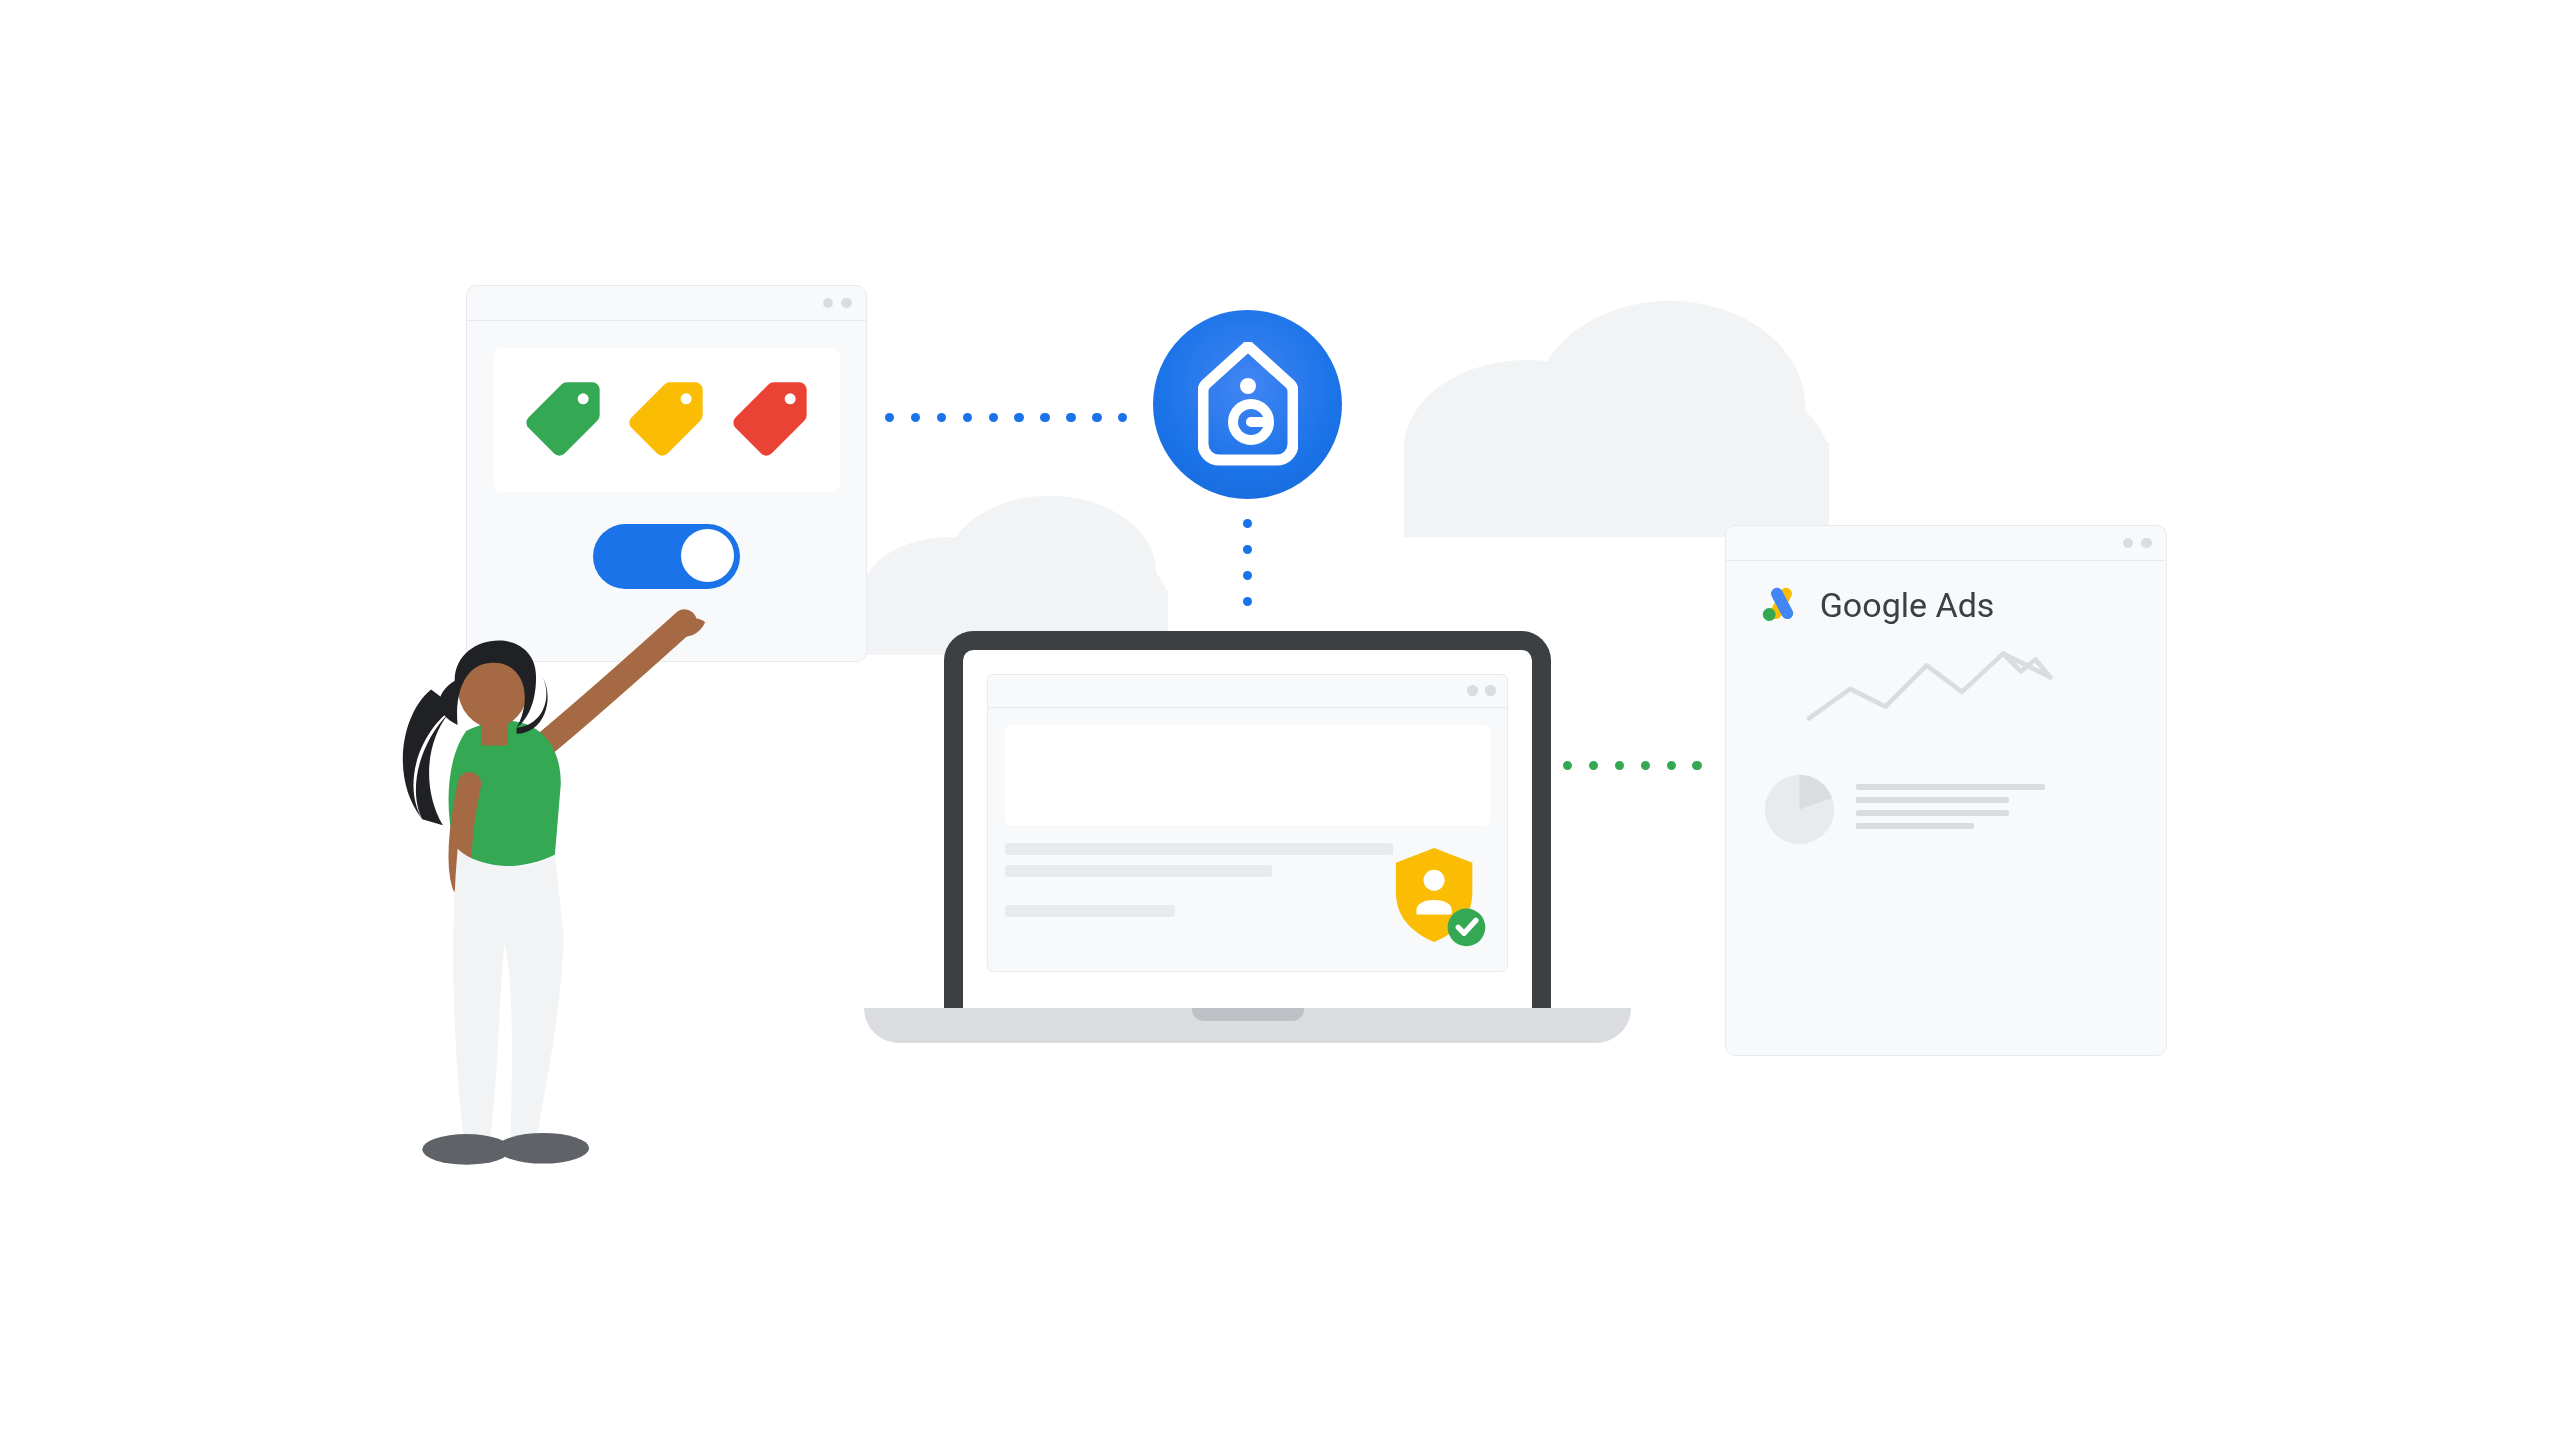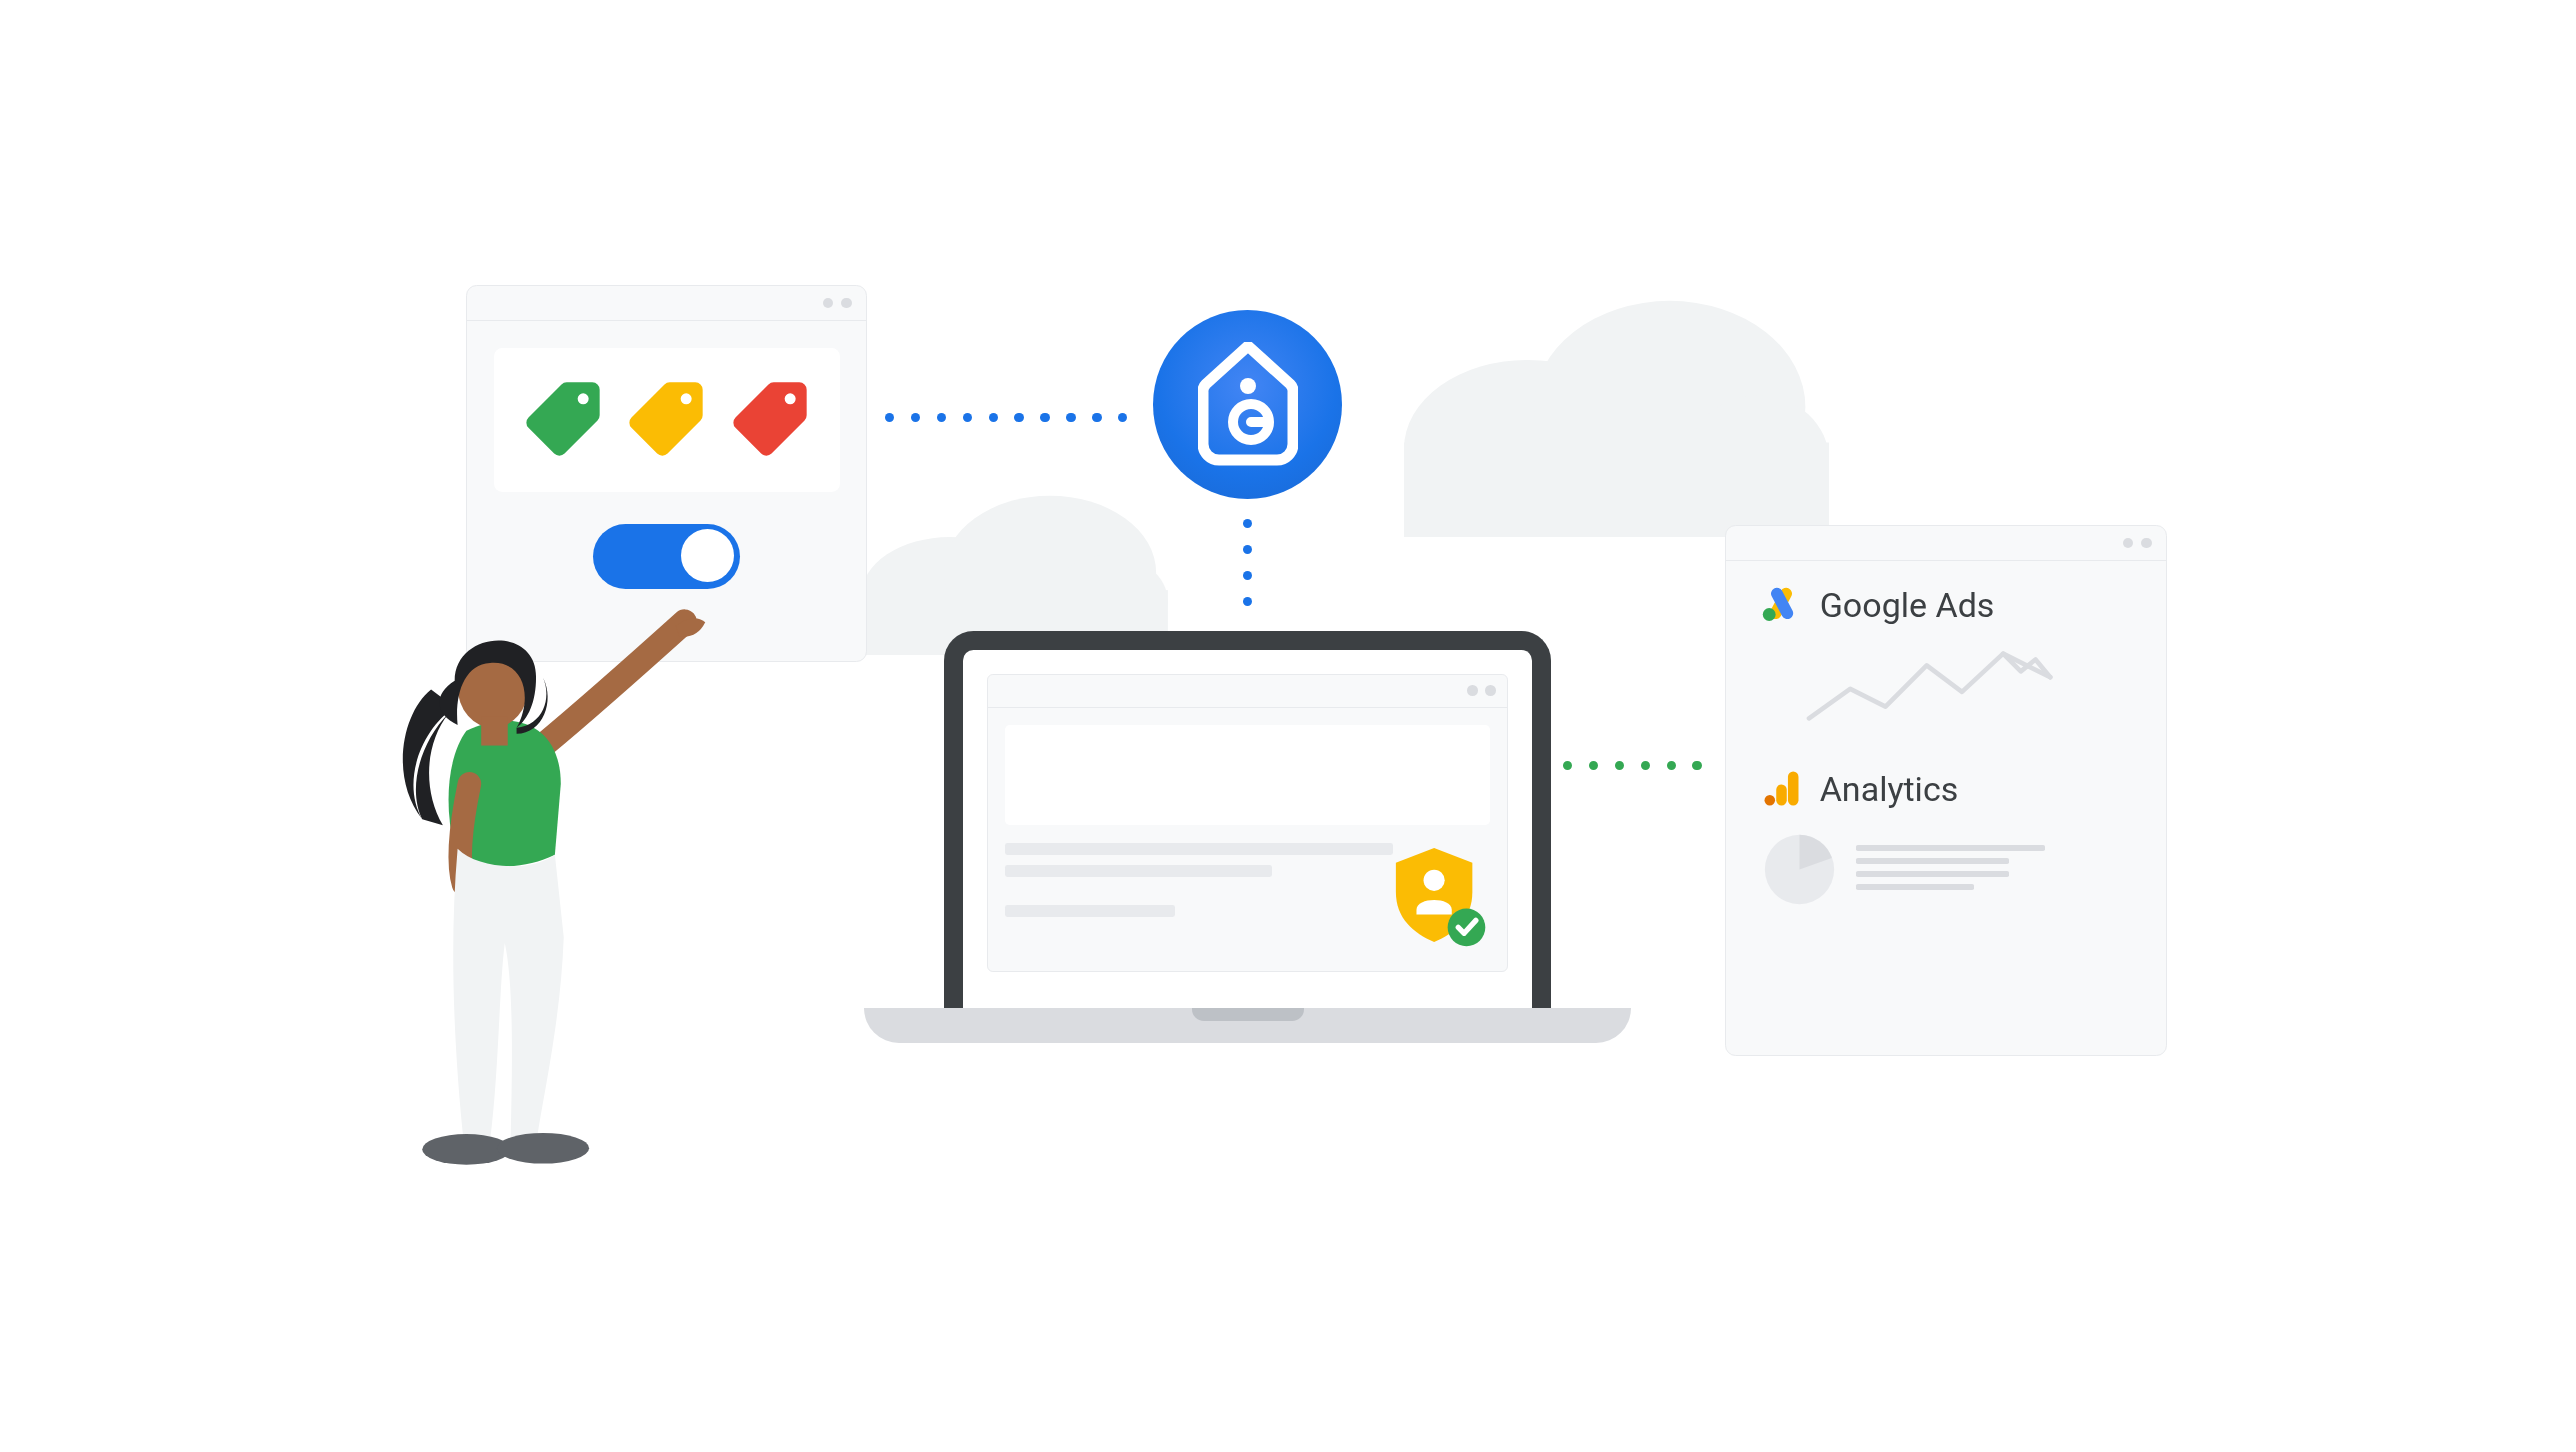--- a/index.html
+++ b/index.html
@@ -314,30 +314,20 @@
       </span>
       <span class="product-text">Google Ads</span>
     </div>
     <div class="product-sub">
       <svg width="265" height="100" viewBox="0 0 450 170">
         <polyline points="10,140 80,90 140,120 210,50 270,95 340,30 420,70" fill="none" stroke="#dadce0" stroke-width="8" stroke-linejoin="round" stroke-linecap="round"></polyline>
         <polyline points="340,30 370,60 395,40 420,70" fill="none" stroke="#dadce0" stroke-width="8" stroke-linejoin="round" stroke-linecap="round"></polyline>
       </svg>
     </div>
 
-    <div class="product-row" style="padding-top:11.8px;">
-      <span>
-        <svg width="41" height="41" viewBox="0 0 70 70">
-          <rect x="46" y="6" width="18" height="58" rx="9" fill="#f9ab00"></rect>
-          <rect x="26" y="28" width="18" height="36" rx="9" fill="#f9ab00"></rect>
-          <circle cx="15" cy="55" r="9" fill="#e37400"></circle>
-        </svg>
-      </span>
-      <span class="product-text">Analytics</span>
-    </div>
     <div class="pie-row" style="padding-top:14.7px;">
       <span>
         <svg width="77" height="77" viewBox="0 0 100 100">
           <circle cx="50" cy="50" r="45" fill="#e8eaed"></circle>
           <path d="M50 50 L50 5 A45 45 0 0 1 92 35 Z" fill="#dadce0"></path>
         </svg>
       </span>
       <div>
         <div class="skel-line long"></div>
         <div class="skel-line med"></div>

